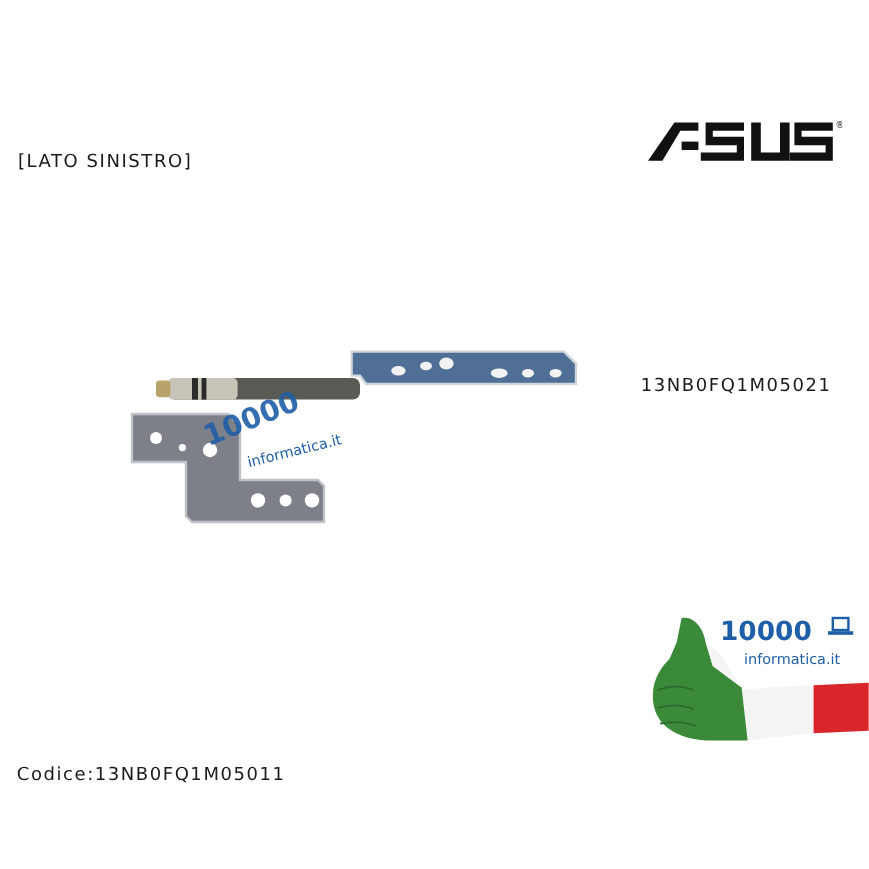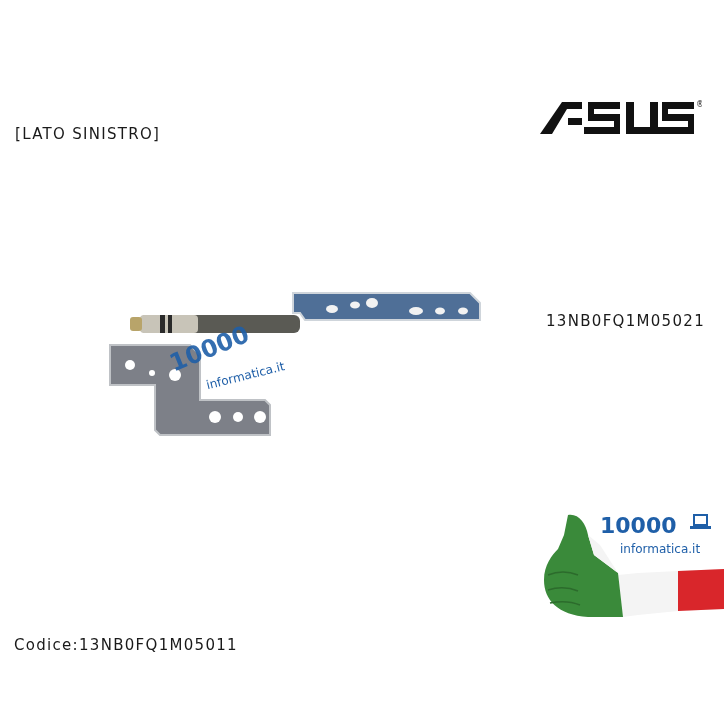--- a/index.html
+++ b/index.html
@@ -1,19 +1,19 @@
 <!DOCTYPE html>
 <html><head>
 <meta charset="utf-8">
 <style>
   html, body { margin:0; padding:0; background:#ffffff; }
   body { width:724px; height:724px; position:relative; overflow:hidden; font-family:"DejaVu Sans", sans-serif; }
   .label { position:absolute; color:#1a1a1a; font-size:15px; letter-spacing:1.3px; font-weight:500; white-space:nowrap; }
   #side-label { left:15px; top:125px; }
-  #part-top { left:546px; top:312px; }
+  #part-top { left:534px; top:312px; }
   #codice { left:14px; top:636px; }
   #asus-logo { position:absolute; left:540px; top:98px; width:162px; height:38px; }
   #hinge { position:absolute; left:100px; top:285px; width:390px; height:155px; }
   #badge { position:absolute; left:538px; top:505px; width:186px; height:122px; }
   .wm-text { font-family:"DejaVu Sans", sans-serif; }
 </style>
 </head>
 <body>
 
 <div id="side-label" class="label">[LATO SINISTRO]</div>

